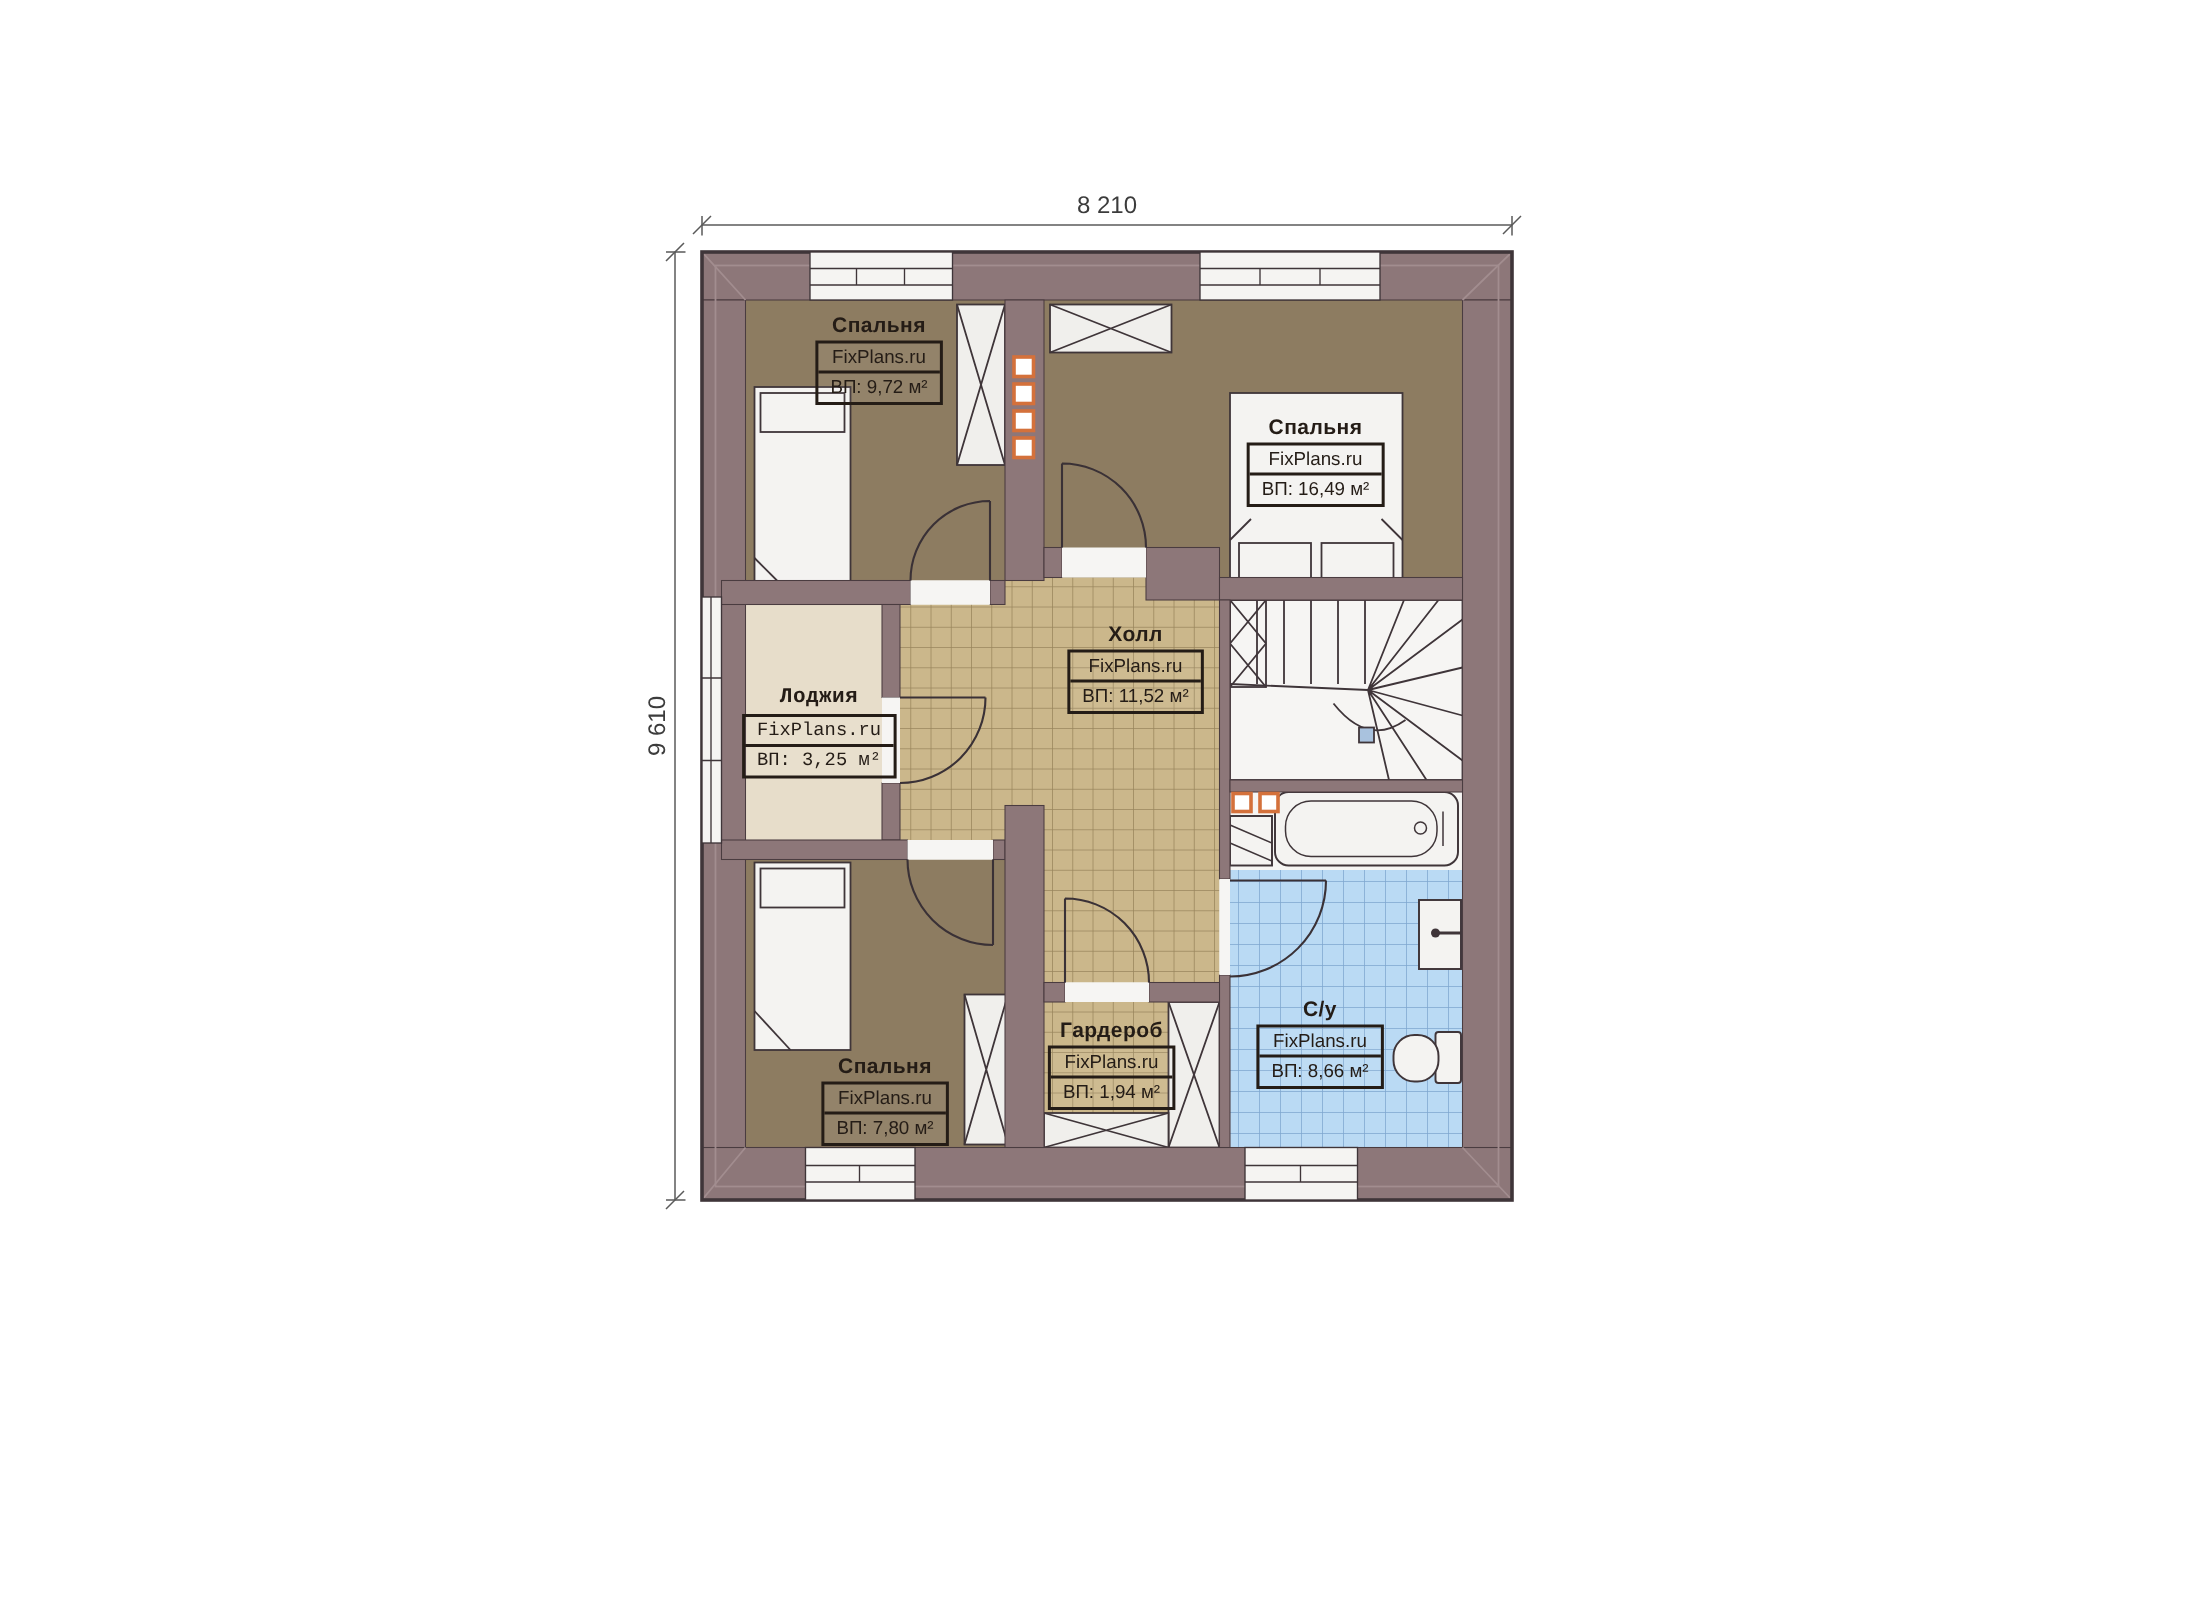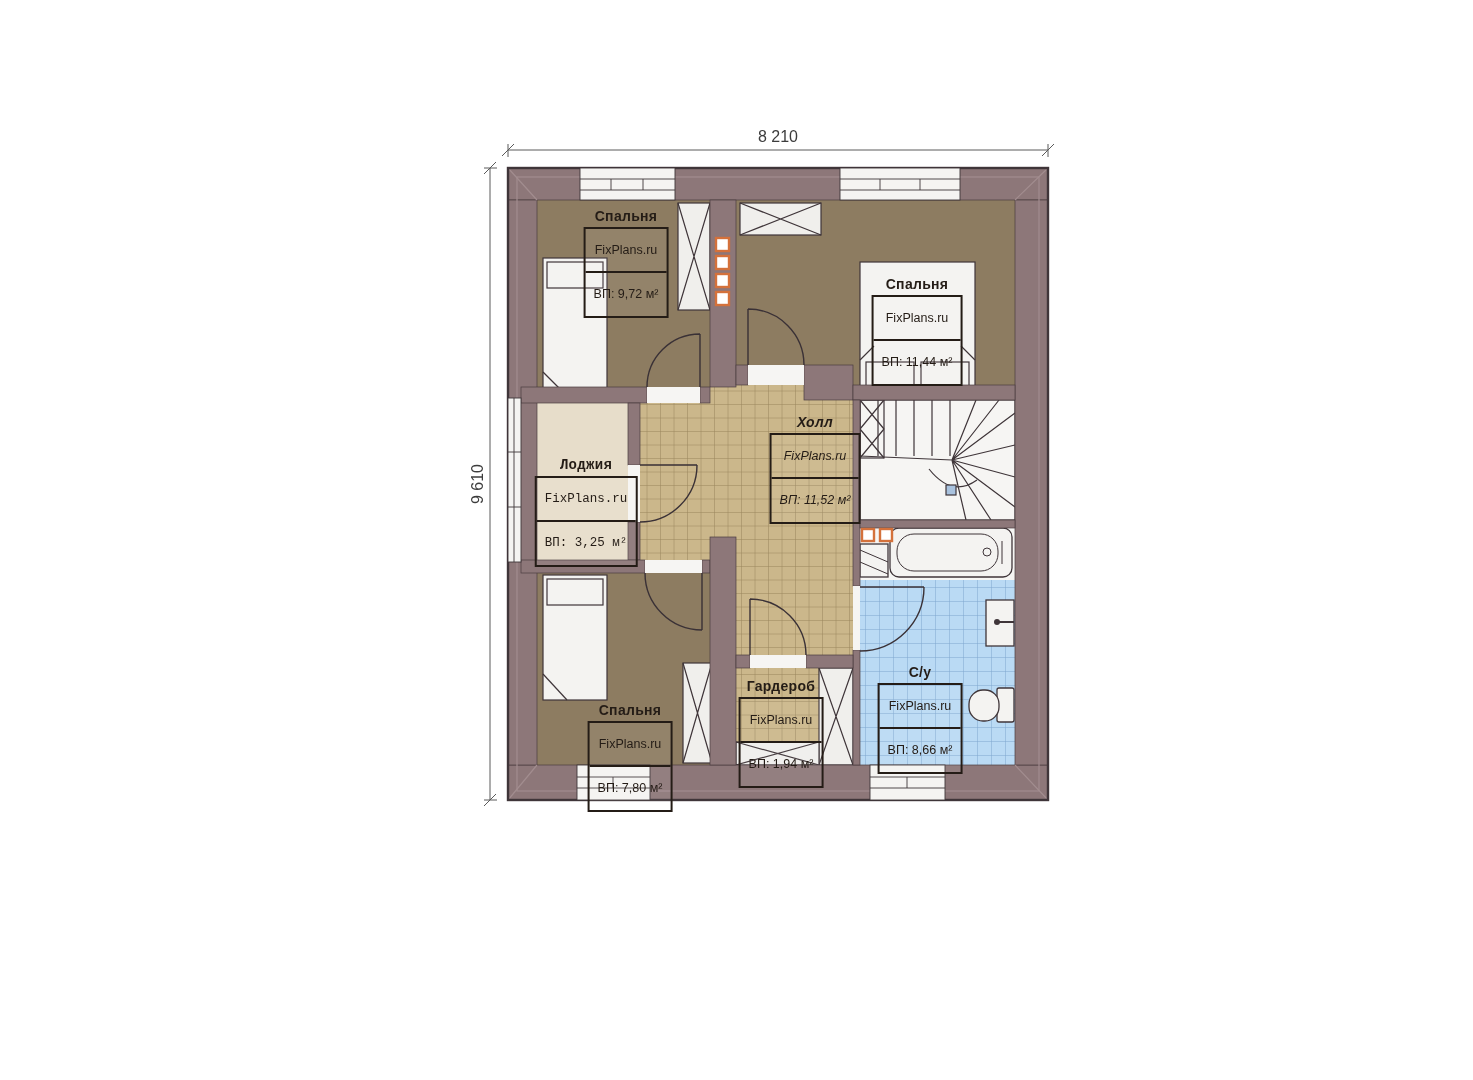--- a/index.html
+++ b/index.html
@@ -1,27 +1,27 @@
 <!DOCTYPE html>
 <html><head>
 <meta charset="utf-8">
 <style>
   html,body { margin:0; padding:0; background:#ffffff; }
   .screen {
     position:relative; width:1304px; height:1080px; background:#ffffff;
-    font-family:"Liberation Sans", sans-serif; overflow:hidden;margin-left:40px;
+    font-family:"Liberation Sans", sans-serif; overflow:hidden;
   }
   .plan-svg { position:absolute; left:0; top:0; }
   .room-label {
     position:absolute; transform:translateX(-50%); text-align:center;
     color:#241c16; z-index:5; line-height:1.15;
   }
   .room-name { font-weight:bold; font-size:14px; letter-spacing:.3px; margin-bottom:3px; white-space:nowrap; }
   .label-box { display:inline-block; border:2px solid #241c16; background:rgba(255,255,255,0.06); }
-  .label-row { font-size:12.5px; padding:14px 8px; white-space:nowrap; }
+  .label-row { font-size:12.5px; padding:2px 8px; white-space:nowrap; }
   .label-row + .label-row { border-top:2px solid #241c16; }
   svg text { font-family:"Liberation Sans", sans-serif; }
   .dim-text { font-size:16px; fill:#3c3c3c; }
 </style>
 </head>
 <body>
 
 <div class="screen">
 
 <svg class="plan-svg" width="1473" height="1080" viewBox="0 0 1473 1080">
@@ -228,25 +228,25 @@
   <div class="label-box">
     <div class="label-row">FixPlans.ru</div>
     <div class="label-row">ВП: 9,72 м²</div>
   </div>
 </div>
 
 <div class="room-label" style="left:877px; top:276px;">
   <div class="room-name">Спальня</div>
   <div class="label-box">
     <div class="label-row">FixPlans.ru</div>
-    <div class="label-row">ВП: 11,44 м²</div>
-  </div>
-</div>
-
-<div class="room-label" style="left:775px; top:414px;font-style:italic;">
+    <div class="label-row">ВП: 16,49 м²</div>
+  </div>
+</div>
+
+<div class="room-label" style="left:757px; top:414px;">
   <div class="room-name">Холл</div>
   <div class="label-box">
     <div class="label-row">FixPlans.ru</div>
     <div class="label-row">ВП: 11,52 м²</div>
   </div>
 </div>
 
 <div class="room-label" style="left:546px; top:457px;font-family:Liberation Mono, monospace;">
   <div class="room-name">Лоджия</div>
   <div class="label-box">

